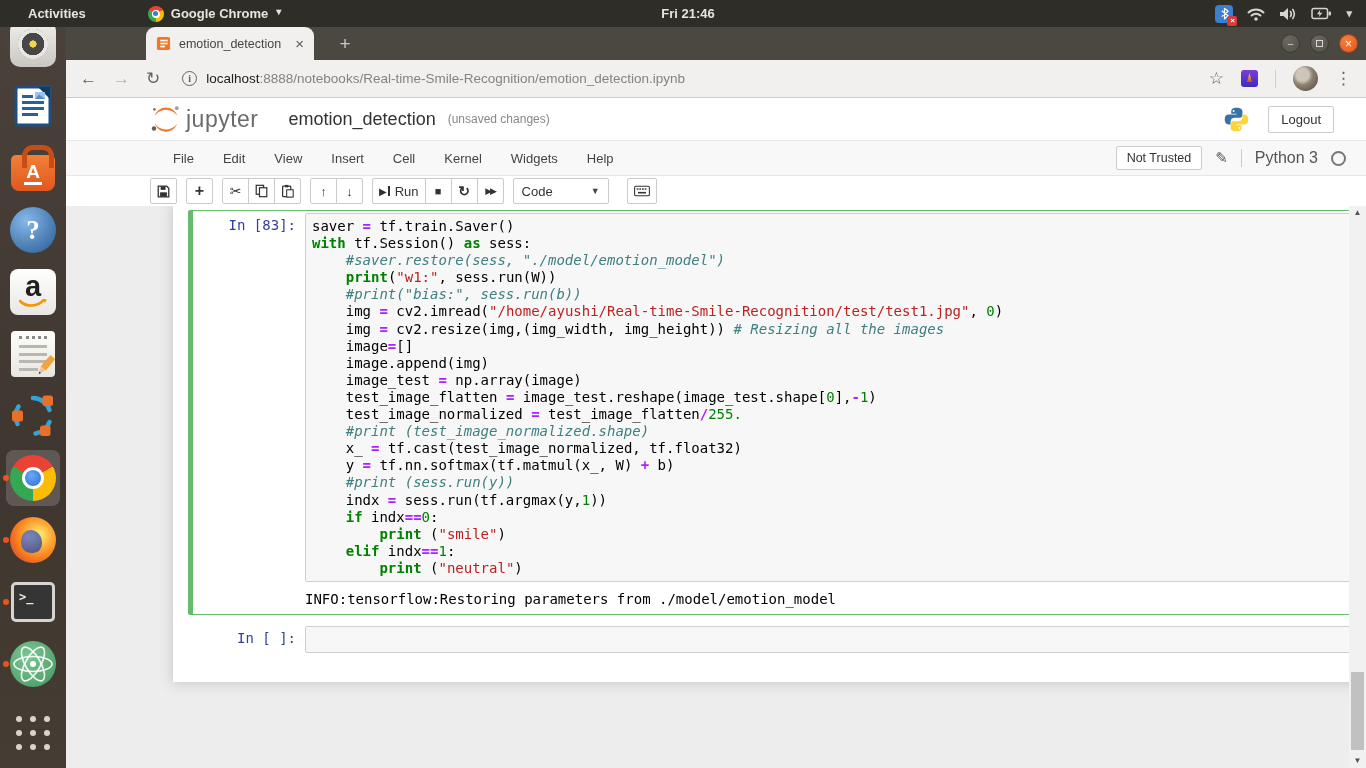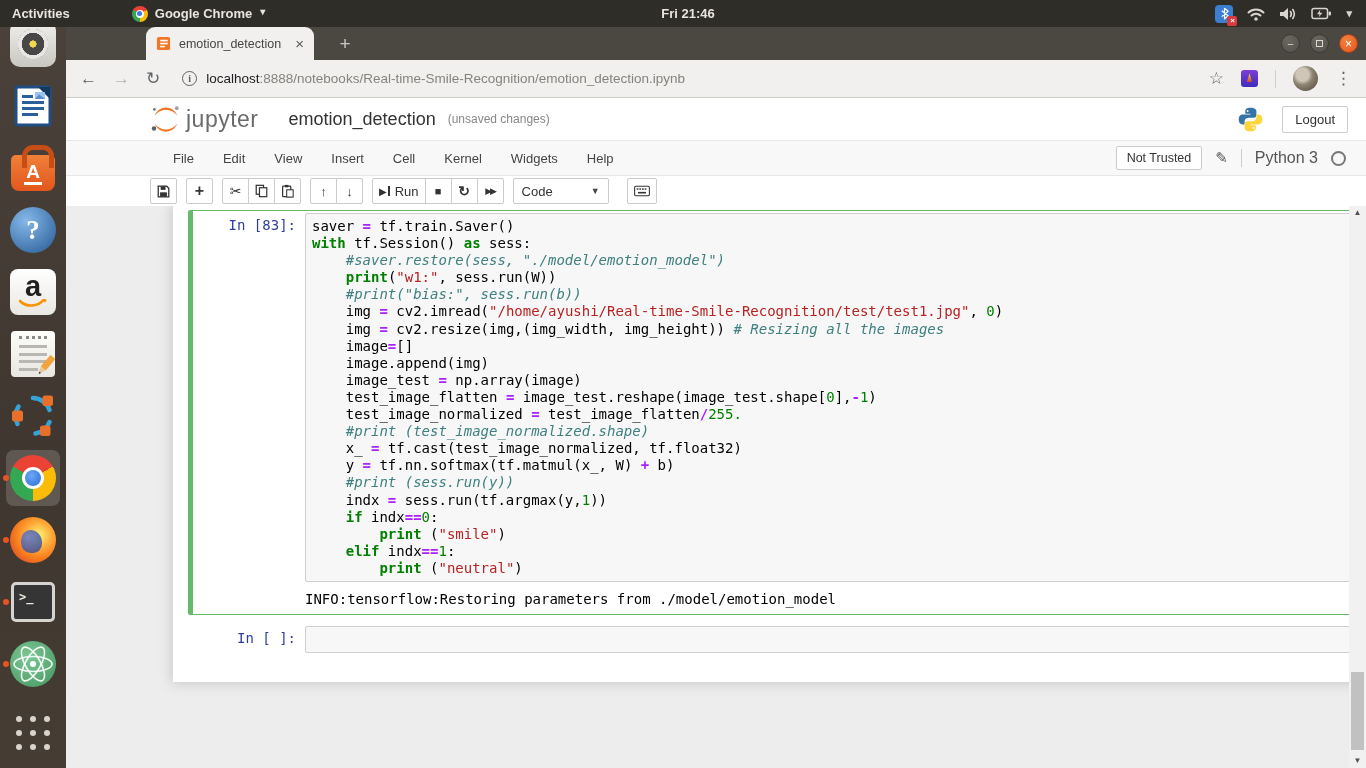--- a/index.html
+++ b/index.html
@@ -5,21 +5,21 @@
   * { margin:0; padding:0; box-sizing:border-box; }
   html,body { width:1366px; height:768px; overflow:hidden;
     font-family:"Liberation Sans", sans-serif; background:#3a342c; }
 
   #desktop { position:relative; width:1366px; height:768px; background:#4a4038; }
 
   
   #topbar { position:absolute; top:0; left:0; width:1366px; height:27px;
     background:#2f2d28; color:#e8e5de; display:flex; align-items:center;
     font-size:13px; font-weight:bold; z-index:50; }
-  #activities { margin-left:12px; cursor:pointer; }
+  #activities { margin-left:28px; cursor:pointer; }
   #appmenu { margin-left:62px; display:flex; align-items:flex-start; gap:7px; cursor:pointer; }
   .chrome-mini { width:16px; height:16px; border-radius:50%; position:relative;
     background:conic-gradient(from -60deg,#ea4335 0deg 120deg,#fbbc05 120deg 240deg,#34a853 240deg 360deg); }
   .chrome-mini::before { content:''; position:absolute; inset:4px; background:#fff; border-radius:50%; }
   .chrome-mini::after { content:''; position:absolute; inset:5.5px; background:#3b78e0; border-radius:50%; }
   .menu-caret { font-size:10px; margin-left:1px; }
   #clock { position:absolute; left:0; right:0; text-align:center; pointer-events:none;padding-left:10px; }
   #tray { margin-left:auto; display:flex; align-items:center; gap:14px; padding-right:14px; }
   .tray-item { display:inline-flex; align-items:center; }
   .tray-bt { position:relative; width:18px; height:18px; background:#3c7fd0; border-radius:4px;
@@ -111,21 +111,21 @@
   .ext-icon::before { content:''; position:absolute; left:6px; top:3px; width:5px; height:9px;
     background:linear-gradient(#f2e14c,#d6402a); clip-path:polygon(50% 0,100% 100%,0 100%); }
   .avatar { width:25px; height:25px; border-radius:50%; cursor:pointer;
     background:radial-gradient(circle at 38% 35%,#cfc6b8 0 28%,#8d8474 45%,#6f6657 70%,#4e473c 100%); }
   .urlbar-right { display:flex; align-items:center; gap:17px; }
   .vsep { width:1px; height:18px; background:#d0cec9; }
 
   
   #page { position:absolute; top:71px; left:0; width:1300px; height:670px; background:#fff; }
 
-  #jp-header { height:43px; display:flex; align-items:center; padding:0 18px 0 84px; border-bottom:1px solid #e7e7e7; background:#fff; }
+  #jp-header { height:43px; display:flex; align-items:center; padding:0 32px 0 84px; border-bottom:1px solid #e7e7e7; background:#fff; }
   #jp-brand { display:flex; align-items:center; gap:4px; cursor:pointer; }
   #jp-brand-text { font-size:23px; color:#6b6b6b; letter-spacing:.5px; }
   #nb-title { margin-left:30px; font-size:18px; color:#333; cursor:pointer; }
   #nb-status { margin-left:12px; font-size:12px; color:#888; }
   #jp-header .spacer { flex:1; }
   #logout-btn { margin-left:18px; background:#fff; border:1px solid #ccc; border-radius:2px;
     font-size:13px; color:#333; padding:5px 12px; cursor:pointer; }
 
   #jp-menubar { height:35px; background:#f8f8f8; border-bottom:1px solid #e7e7e7;
     display:flex; align-items:center; padding:0 20px 0 107px; font-size:13px; color:#444; }

